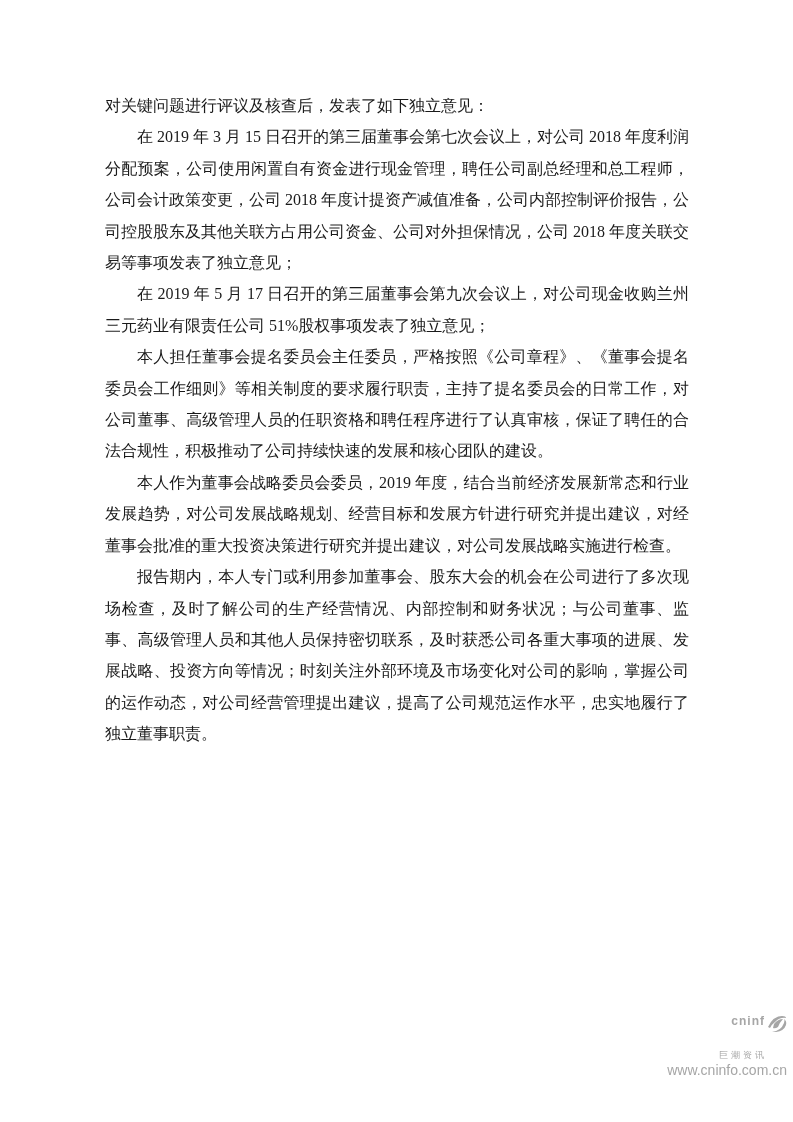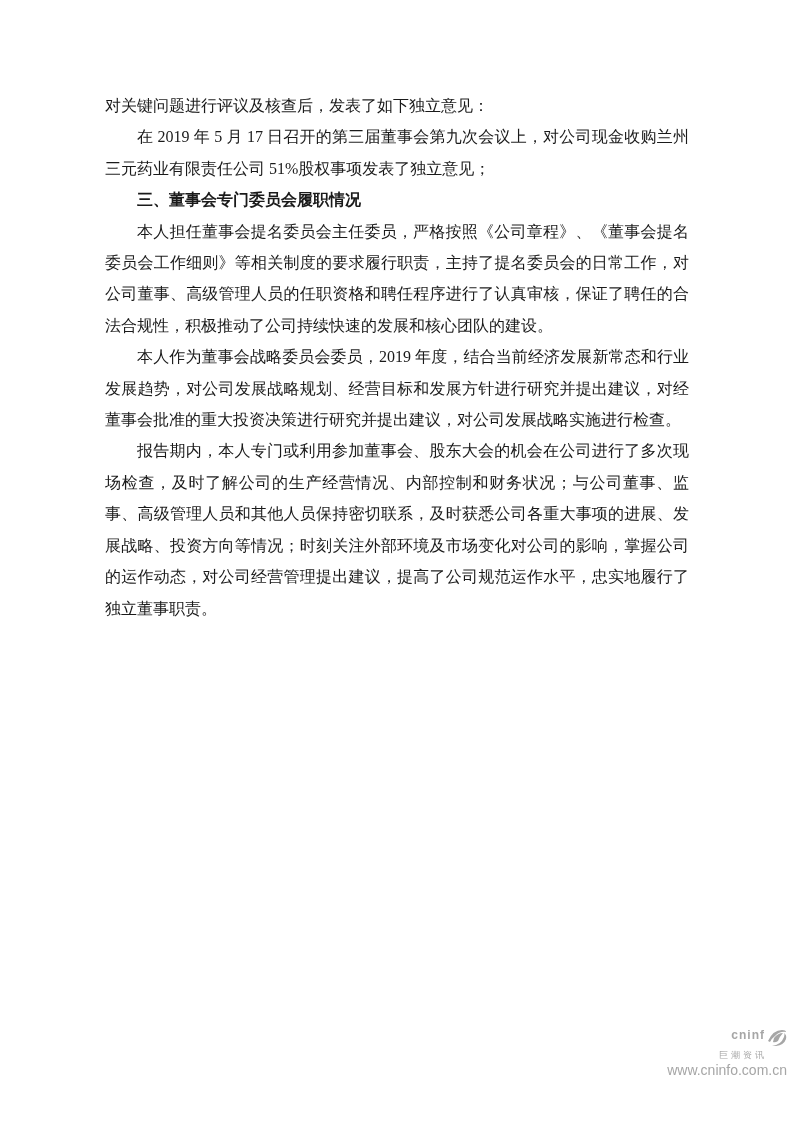--- a/index.html
+++ b/index.html
@@ -59,38 +59,38 @@
     letter-spacing: 1px;
   }
   .logo-swoosh {
     width: 20px;
     height: 18px;
     display: inline-block;
   }
   .logo-cn {
     font-size: 9px;
     letter-spacing: 3px;
-    margin-top: 4px;
+    margin-top: 18px;
     margin-right: 20px;
   }
   .logo-url {
     font-size: 14px;
     margin-top: 2px;
   }
 </style>
 </head>
 <body>
 
 <div class="page">
 
   <div class="content">
 
   <p class="continuation">对关键问题进行评议及核查后，发表了如下独立意见：</p>
+      <p class="body">在 2019 年 3 月 15 日召开的第三届董事会第七次会议上，对公司 2018 年度利润分配预案，公司使用闲置自有资金进行现金管理，聘任公司副总经理和总工程师，公司会计政策变更，公司 2018 年度计提资产减值准备，公司内部控制评价报告，公司控股股东及其他关联方占用公司资金、公司对外担保情况，公司 2018 年度关联交易等事项发表了独立意见；</p>
       <p class="body">在 2019 年 5 月 17 日召开的第三届董事会第九次会议上，对公司现金收购兰州三元药业有限责任公司 51%股权事项发表了独立意见；</p>
-      <p class="heading">三、董事会专门委员会履职情况</p>
       <p class="body">本人担任董事会提名委员会主任委员，严格按照《公司章程》、《董事会提名委员会工作细则》等相关制度的要求履行职责，主持了提名委员会的日常工作，对公司董事、高级管理人员的任职资格和聘任程序进行了认真审核，保证了聘任的合法合规性，积极推动了公司持续快速的发展和核心团队的建设。</p>
       <p class="body">本人作为董事会战略委员会委员，2019 年度，结合当前经济发展新常态和行业发展趋势，对公司发展战略规划、经营目标和发展方针进行研究并提出建议，对经董事会批准的重大投资决策进行研究并提出建议，对公司发展战略实施进行检查。</p>
       <p class="body">报告期内，本人专门或利用参加董事会、股东大会的机会在公司进行了多次现场检查，及时了解公司的生产经营情况、内部控制和财务状况；与公司董事、监事、高级管理人员和其他人员保持密切联系，及时获悉公司各重大事项的进展、发展战略、投资方向等情况；时刻关注外部环境及市场变化对公司的影响，掌握公司的运作动态，对公司经营管理提出建议，提高了公司规范运作水平，忠实地履行了独立董事职责。</p>
     </div>
 
   <div class="footer">
     <div class="logo-row">
       <span class="logo-brand">cninf</span>
       <span class="logo-swoosh">
         <svg width="20" height="18" viewBox="0 0 20 18" xmlns="http://www.w3.org/2000/svg">

